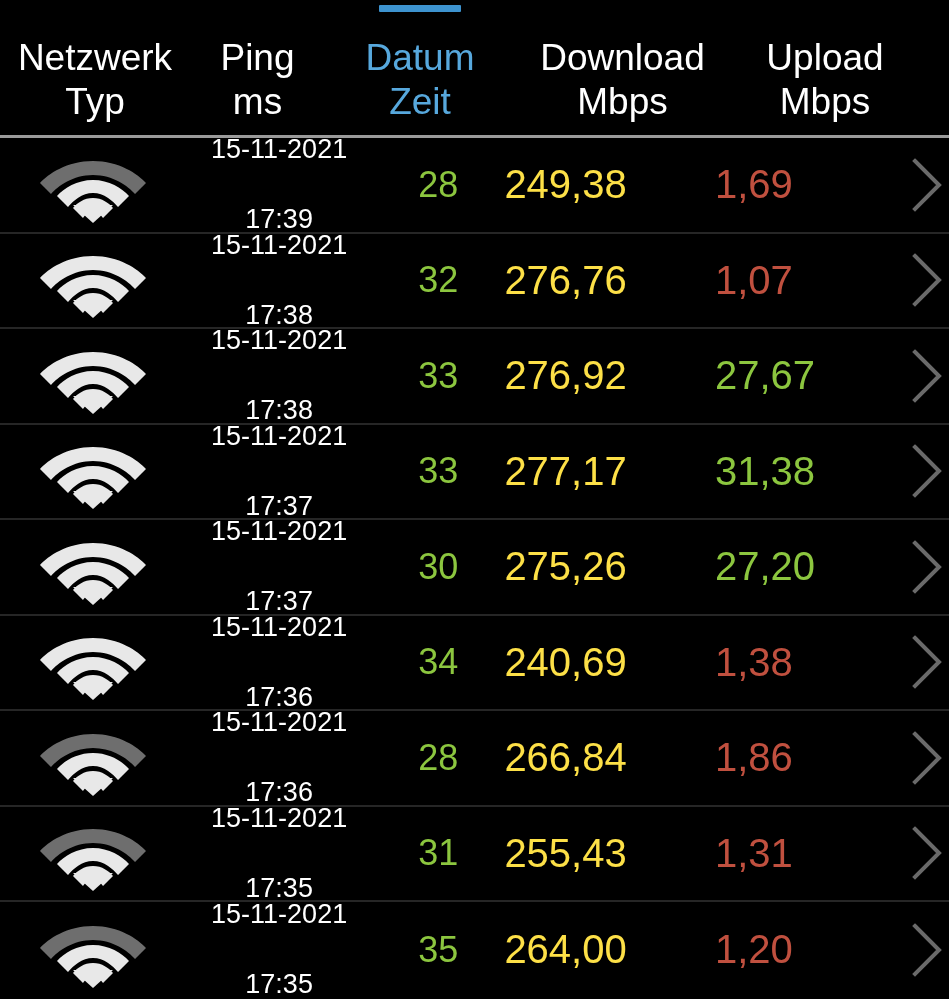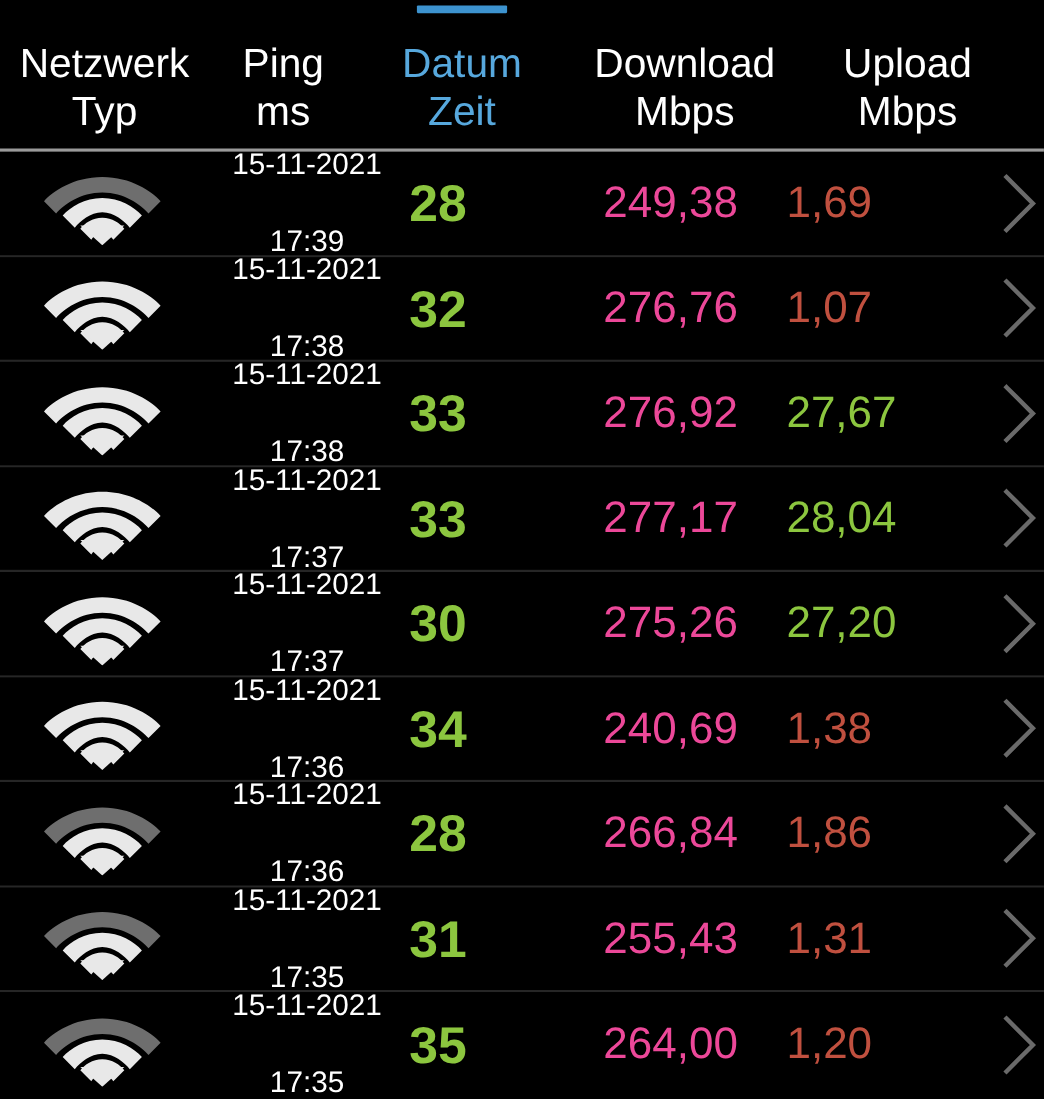--- a/index.html
+++ b/index.html
@@ -53,22 +53,22 @@
     align-items:center;
     height:95.5px;
     border-bottom:2px solid #262626;
     background:#000;
   }
   .row:last-child { border-bottom:none; }
 
   .c-net   { width:190px; display:flex; align-items:center; justify-content:center; }
   .c-date  { width:190px; display:flex; flex-direction:column; align-items:center; justify-content:center;
              color:#ffffff; font-size:27px; line-height:33px;gap:37px; }
-  .c-ping  { width:135px; text-align:left; font-size:47px; color:#8cc63f;font-weight:bold; }
-  .c-down  { width:215px; text-align:center; font-size:40px; color:#ec4899; }
+  .c-ping  { width:135px; text-align:center; font-size:36px; color:#8cc63f; }
+  .c-down  { width:215px; font-size:40px; color:#fde047; }
   .c-up    { width:190px; text-align:left; font-size:40px; }
   .c-up.good { color:#8cc63f; }
   .c-up.bad  { color:#c0503f; }
   .c-chev  { flex:1; display:flex; align-items:center; justify-content:flex-start;
              padding-left:8px; }
 
   .wifi { display:block; }
   .chev { display:block; }
 </style>
 </head>
@@ -189,21 +189,21 @@
               <path d="M54 58 L74 58 L54 76 L34 58 Z" fill="#e8e8e8"></path>
             </svg>
           </span>
         </div>
         <div class="c-date">
           <span>15-11-2021</span>
           <span>17:37</span>
         </div>
         <div class="c-ping">33</div>
         <div class="c-down">277,17</div>
-        <div class="c-up good">28,04</div>
+        <div class="c-up good">31,38</div>
         <div class="c-chev">
           <span>
             <svg class="chev" width="40" height="56" viewBox="0 0 40 56">
               <path d="M6 4 L30 28 L6 52" fill="none" stroke="#6a6a6a" stroke-width="4" stroke-linecap="square"></path>
             </svg>
           </span>
         </div>
       </div>
       <div class="row">
         <div class="c-net">

